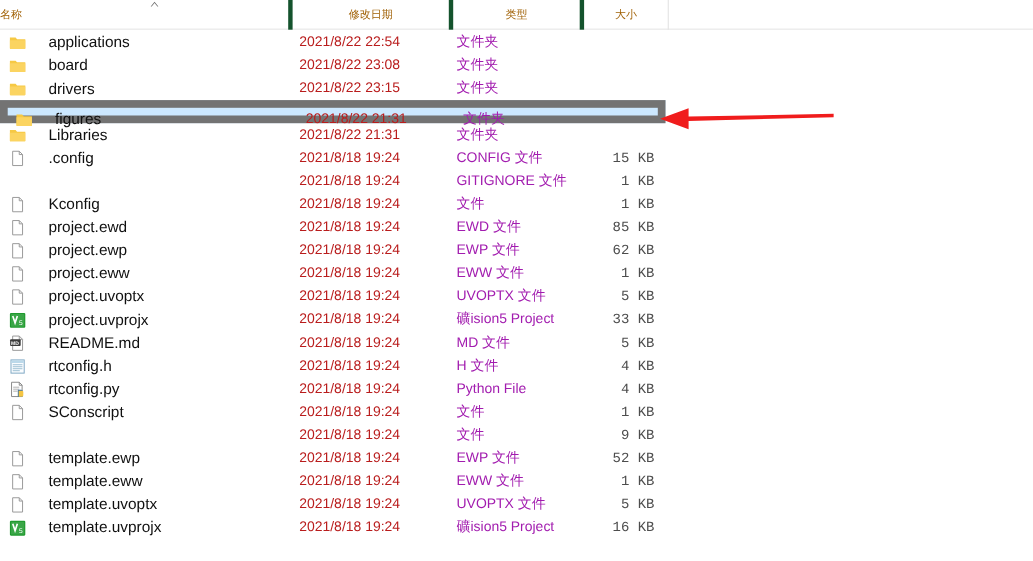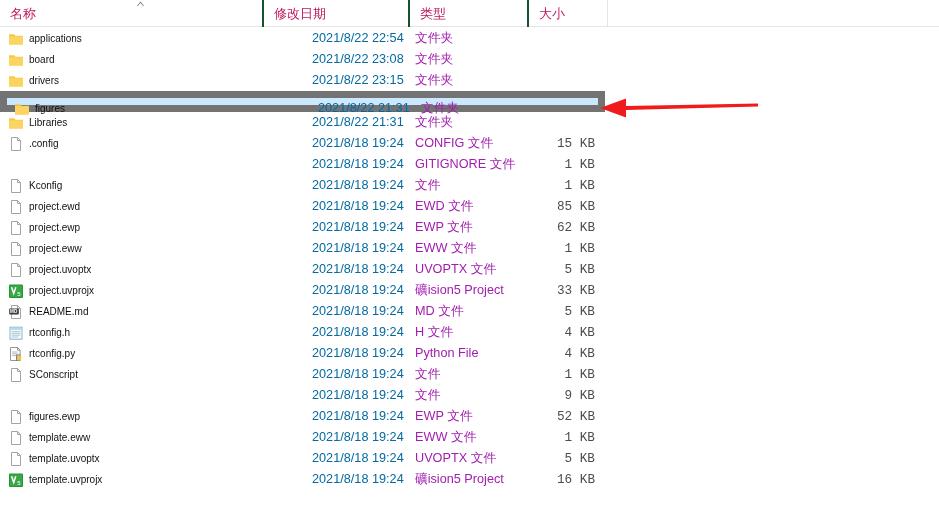--- a/index.html
+++ b/index.html
@@ -29,29 +29,30 @@
     box-sizing: border-box;
     border-bottom: 1px solid #e5e5e5;
     background: #ffffff;
     user-select: none;
   }
   .col-header .hcell {
     position: absolute;
     top: 0;
     height: 27px;
     line-height: 27px;
-    font-size: 13px;
-    color: #be185d;
+    font-size: 10px;
+    color: #a16207;
     box-sizing: border-box;
-    padding-left: 10px;
+    padding-left: 0;
     white-space: nowrap;
     overflow: hidden;
   }
   .col-header .hcell.divider {
-    border-left: 2px solid #14532d;
+    border-left: 4px solid #14532d;
+    text-align: center;
   }
   .col-header .hcell.right-edge {
     border-right: 1px solid #e3e3e3;
   }
   .sort-caret {
     position: absolute;
     left: 136px;
     top: 1px;
     width: 9px;
     height: 6px;
@@ -80,37 +81,37 @@
     position: absolute;
     top: 0;
     height: 21px;
     line-height: 21px;
     font-size: 12.7px;
     color: #1a1a1a;
     overflow: hidden;
     white-space: nowrap;
   }
   .cell-name  { left: 8px;  width: 245px; }
-  .cell-date  { left: 272px; width: 130px; color: #0369a1; margin-left: 40px; }
+  .cell-date  { left: 272px; width: 130px; color: #b91c1c; }
   .cell-type  { left: 415px; width: 110px; color: #a21caf; }
   .cell-size  { left: 525px; width: 70px; color: #4d4d4d; text-align: right; font-family: Liberation Mono, monospace; }
 
   .row.selected .cell-name { left: 7px; }
   .row.selected .cell-date { left: 271px; }
   .row.selected .cell-type { left: 414px; }
   .row.selected .cell-size { left: 524px; }
 
   .name-wrap {
     display: flex;
     align-items: center;
     height: 21px;
   }
   .fname {
-    margin-left: 5px;
-    font-size: 10px;
+    margin-left: 20px;
+    font-size: 14px;
     color: #101010;
     line-height: 21px;
   }
 
   .icon {
     width: 16px;
     height: 16px;
     flex: 0 0 16px;
     position: relative;
     display: block;
@@ -438,21 +439,21 @@
       </div>
       <div class="row">
         <div class="cell cell-name">
           <div class="name-wrap">
             <span class="icon">
               <svg width="16" height="16" viewBox="0 0 16 16">
                 <path d="M3.5 1.5 h6 l3 3 v10 h-9 Z" fill="#ffffff" stroke="#9a9a9a" stroke-width="0.9"></path>
                 <path d="M9.5 1.5 v3 h3" fill="none" stroke="#9a9a9a" stroke-width="0.9"></path>
               </svg>
             </span>
-            <span class="fname">figures.ewp</span>
+            <span class="fname">template.ewp</span>
           </div>
         </div>
         <div class="cell cell-date">2021/8/18 19:24</div>
         <div class="cell cell-type">EWP 文件</div>
         <div class="cell cell-size">52 KB</div>
       </div>
       <div class="row">
         <div class="cell cell-name">
           <div class="name-wrap">
             <span class="icon">

